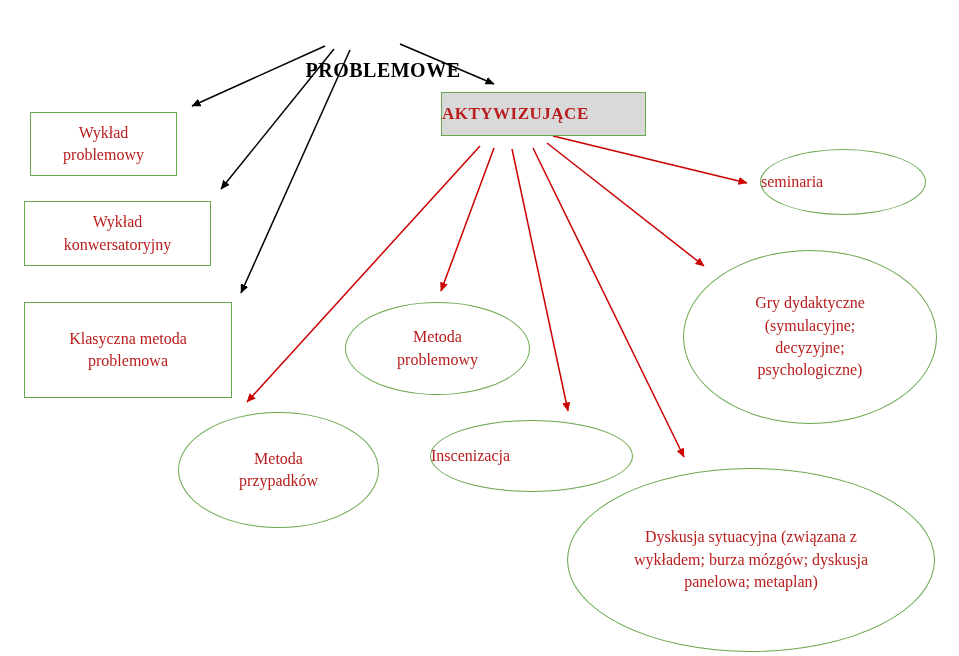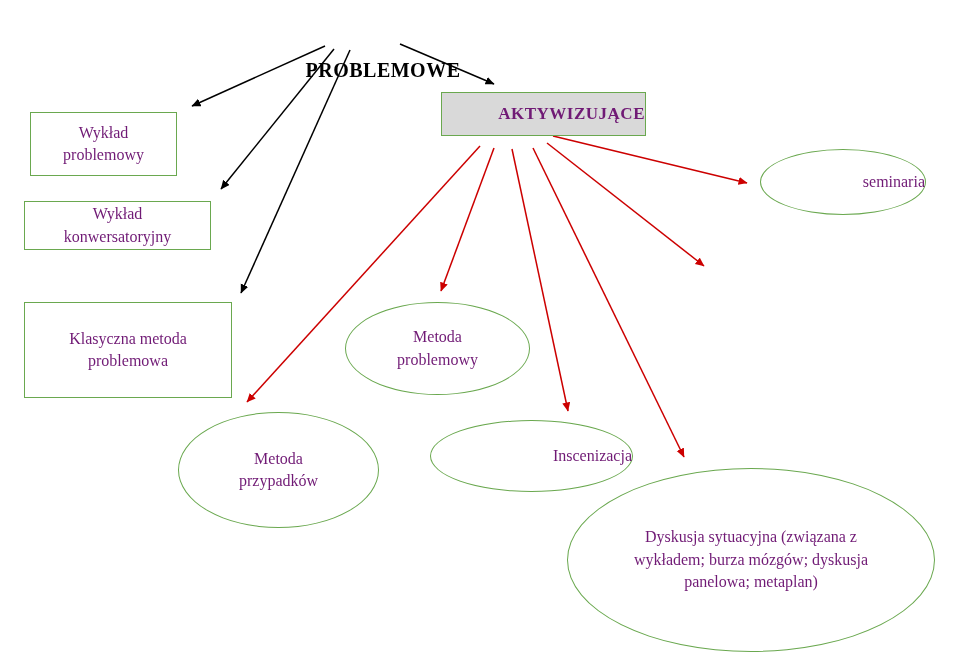--- a/index.html
+++ b/index.html
@@ -20,23 +20,23 @@
     left: 0;
     top: 0;
     width: 959px;
     height: 656px;
     pointer-events: none;
   }
   .node {
     position: absolute;
     display: flex;
     align-items: center;
-    justify-content: flex-end;
+    justify-content: flex-start;
     text-align: center;
-    color: #701a75;
+    color: #b91c1c;
     font-size: 16px;
     line-height: 1.4;
     box-sizing: border-box;
     background: #ffffff;
   }
   .rect-node {
     border: 1.5px solid #6aa84f;
   }
   .ellipse-node {
     border: 1.5px solid #6aa84f;
@@ -56,21 +56,21 @@
   }
   .active-header {
     border: 1.5px solid #6aa84f;
     background: #d9d9d9;
     font-weight: bold;
     font-size: 17px;
     letter-spacing: 0.5px;
   }
   
   .box-wyklad-problemowy      { left: 30px;  top: 112px; width: 147px; height: 64px; padding: 0 28px; }
-  .box-wyklad-konwersatoryjny { left: 24px;  top: 201px; width: 187px; height: 49px; padding: 0 12px; }
+  .box-wyklad-konwersatoryjny { left: 24px;  top: 201px; width: 187px; height: 65px; padding: 0 12px; }
   .box-klasyczna              { left: 24px;  top: 302px; width: 208px; height: 96px; padding: 0 18px; }
   .box-aktywizujace           { left: 441px; top: 92px;  width: 205px; height: 44px; }
   
   .el-seminaria   { left: 760px; top: 149px; width: 166px; height: 66px; }
   .el-gry         { left: 683px; top: 250px; width: 254px; height: 174px; padding: 0 45px; }
   .el-sytuacyjna  { left: 345px; top: 302px; width: 185px; height: 93px;  padding: 0 28px; }
   .el-przypadkow  { left: 178px; top: 412px; width: 201px; height: 116px; padding: 0 40px; }
   .el-inscenizacja{ left: 430px; top: 420px; width: 203px; height: 72px; }
   .el-dyskusja    { left: 567px; top: 468px; width: 368px; height: 184px; padding: 0 65px; }
 </style>
@@ -116,20 +116,23 @@
     <span>Klasyczna metoda problemowa</span>
   </div>
 
   <div class="node rect-node active-header box-aktywizujace">
     <span>AKTYWIZUJĄCE</span>
   </div>
 
   <div class="node ellipse-node el-seminaria">
     <span>seminaria</span>
   </div>
+  <div class="node ellipse-node el-gry">
+    <span>Gry dydaktyczne (symulacyjne; decyzyjne; psychologiczne)</span>
+  </div>
   <div class="node ellipse-node el-sytuacyjna">
     <span>Metoda problemowy</span>
   </div>
   <div class="node ellipse-node el-przypadkow">
     <span>Metoda przypadków</span>
   </div>
   <div class="node ellipse-node el-inscenizacja">
     <span>Inscenizacja</span>
   </div>
   <div class="node ellipse-node el-dyskusja">

